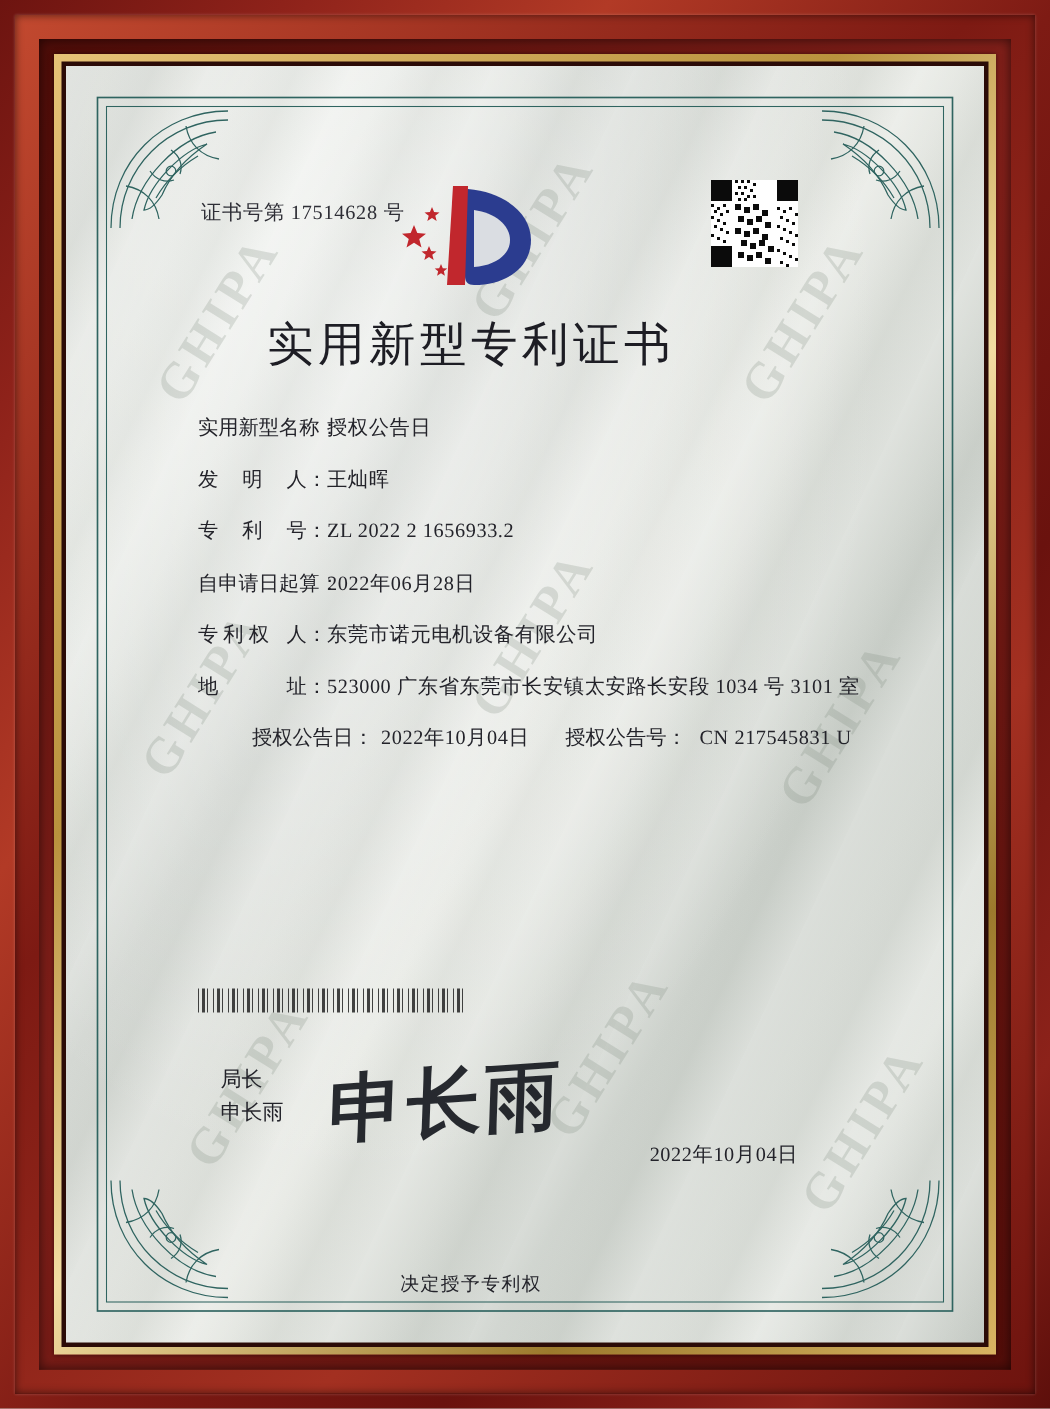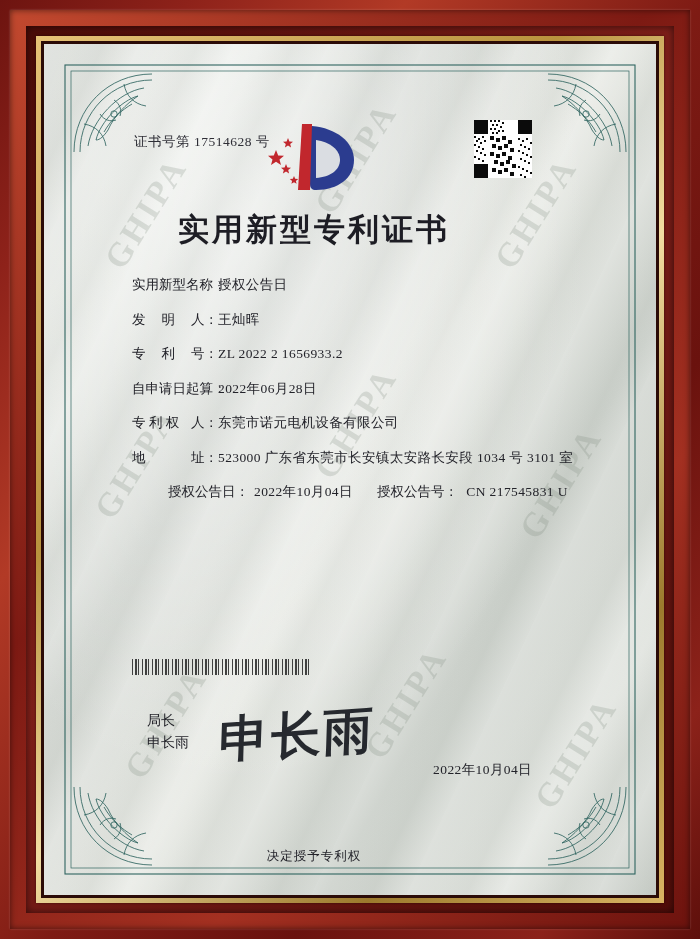--- a/index.html
+++ b/index.html
@@ -122,21 +122,21 @@
     transform: translateX(-50%);
     width: 120px; height: 76px;
   }
 
   .main-title {
     position: absolute;
     left: 0; right: 0;
     top: 165px;
     text-align: center;
     font-size: 31px;
-    font-weight: bold;
+    font-weight: normal;
     letter-spacing: 3px;
     color: #1d1d24;
     font-family: "Liberation Serif", serif;
   }
 
   .fields {
     position: absolute;
     left: 88px;
     top: 232px;
     width: 450px;

